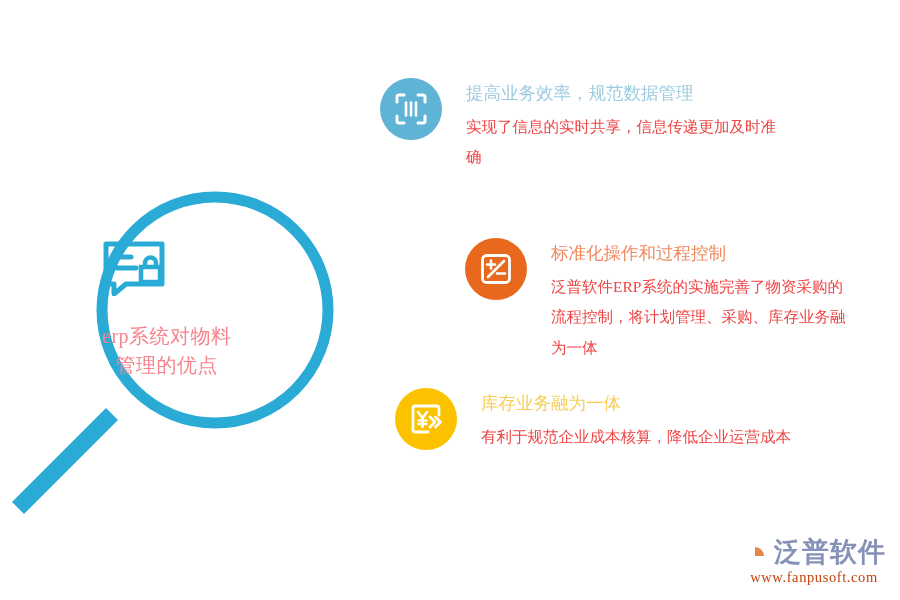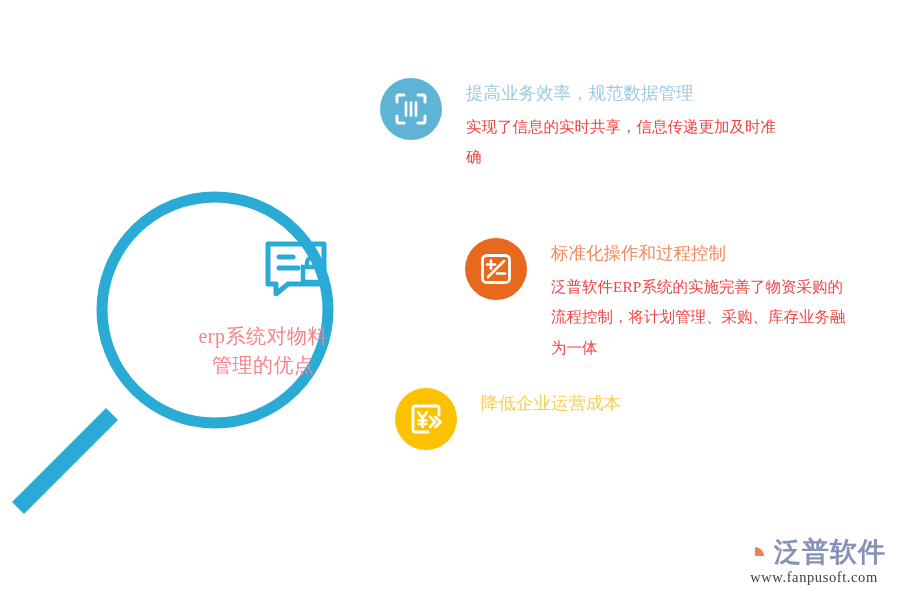--- a/index.html
+++ b/index.html
@@ -8,21 +8,21 @@
     font-family:"Liberation Serif","DejaVu Serif",serif;
     position:relative;
   }
   #stage{position:absolute;left:0;top:0;width:900px;height:600px;}
 
   
   .magnifier{position:absolute;left:0;top:170;width:360px;height:360px;}
   .mag-svg{position:absolute;left:0;top:0;}
   .mag-center{
     position:absolute;left:102px;top:190px;width:226px;height:226px;
-    display:flex;flex-direction:column;align-items:flex-end;justify-content:center;
+    display:flex;flex-direction:column;align-items:flex-start;justify-content:center;
   }
   .bubble-icon{width:64px;height:56px;margin-bottom:26px;}
   .center-text{
     text-align:center;font-size:20px;line-height:1.45;
     color:#F5848C;letter-spacing:.5px;white-space:pre-line;
   }
 
   
   .items{position:absolute;left:380px;top:0;width:520px;height:484px;}
   .item{position:absolute;display:flex;align-items:flex-start;}
@@ -54,21 +54,21 @@
 
   
   .logo{position:absolute;right:14px;bottom:14px;text-align:center;}
   .logo-row{display:flex;align-items:flex-end;justify-content:center;}
   .logo-mark{width:28px;height:28px;margin-right:4px;}
   .logo-name{
     font-size:27px;color:#8792B8;letter-spacing:1px;line-height:1;
     font-family:"Liberation Sans","DejaVu Sans",sans-serif;font-weight:bold;
   }
   .logo-url{
-    margin-top:3px;font-size:14.5px;color:#404040;letter-spacing:.6px;
+    margin-top:3px;font-size:14.5px;color:#c2410c;letter-spacing:.6px;
     font-family:"Liberation Serif","DejaVu Serif",serif;
   }
 </style>
 </head>
 <body>
 
 <div id="stage">
 
   <div class="magnifier" style="top:170px;">
     <svg class="mag-svg" width="360" height="360" viewBox="0 0 360 360">
@@ -131,21 +131,22 @@
           <path d="M30 13 V6 a2 2 0 0 0 -2 -2 H6 a2 2 0 0 0 -2 2 V28 a2 2 0 0 0 2 2 H19" fill="none" stroke="#fff" stroke-width="2.8" stroke-linecap="round"></path>
           <path d="M9 10 L13.5 16 L18 10" fill="none" stroke="#fff" stroke-width="2.6" stroke-linecap="round"></path>
           <line x1="13.5" y1="16" x2="13.5" y2="25" stroke="#fff" stroke-width="2.6" stroke-linecap="round"></line>
           <line x1="9.5" y1="18.5" x2="17.5" y2="18.5" stroke="#fff" stroke-width="2.4" stroke-linecap="round"></line>
           <line x1="9.5" y1="22" x2="17.5" y2="22" stroke="#fff" stroke-width="2.4" stroke-linecap="round"></line>
           <path d="M21 15 L26 20 L21 25" fill="none" stroke="#fff" stroke-width="2.8" stroke-linecap="round" stroke-linejoin="round"></path>
           <path d="M26.5 15 L31.5 20 L26.5 25" fill="none" stroke="#fff" stroke-width="2.8" stroke-linecap="round" stroke-linejoin="round"></path>
         </svg>
       </div>
       <div class="item-body">
-        <p class="item-title t-yellow">降低企业运营成本</p>
+        <p class="item-title t-yellow">库存业务融为一体</p>
+        <p class="item-desc">有利于规范企业成本核算，降低企业运营成本</p>
       </div>
     </div>
   </div>
 
   <div class="logo">
     <div class="logo-row">
       <svg class="logo-mark" viewBox="0 0 28 28">
         <path d="M14 2 A12 12 0 1 0 14 26 A9 9 0 1 1 14 2 Z" fill="#8792B8"></path>
         <path d="M13 9 a9 9 0 0 1 9 9 h-9 Z" fill="#E8834A"></path>
       </svg>

